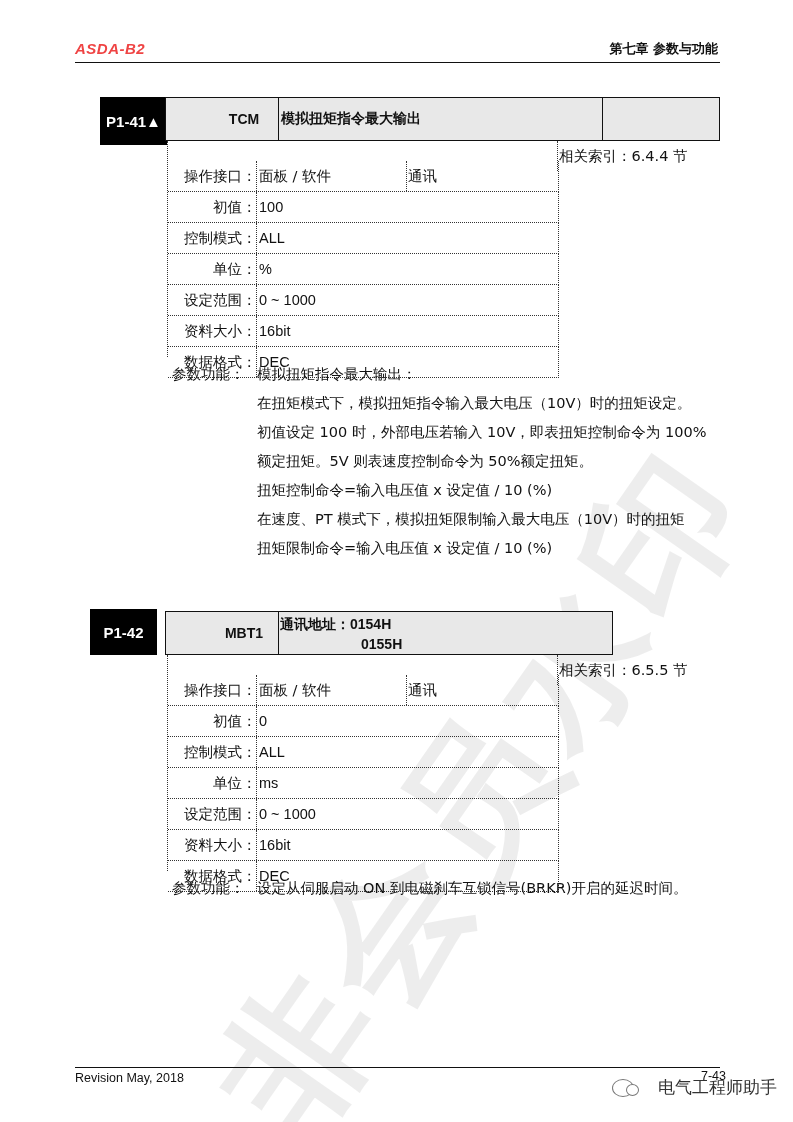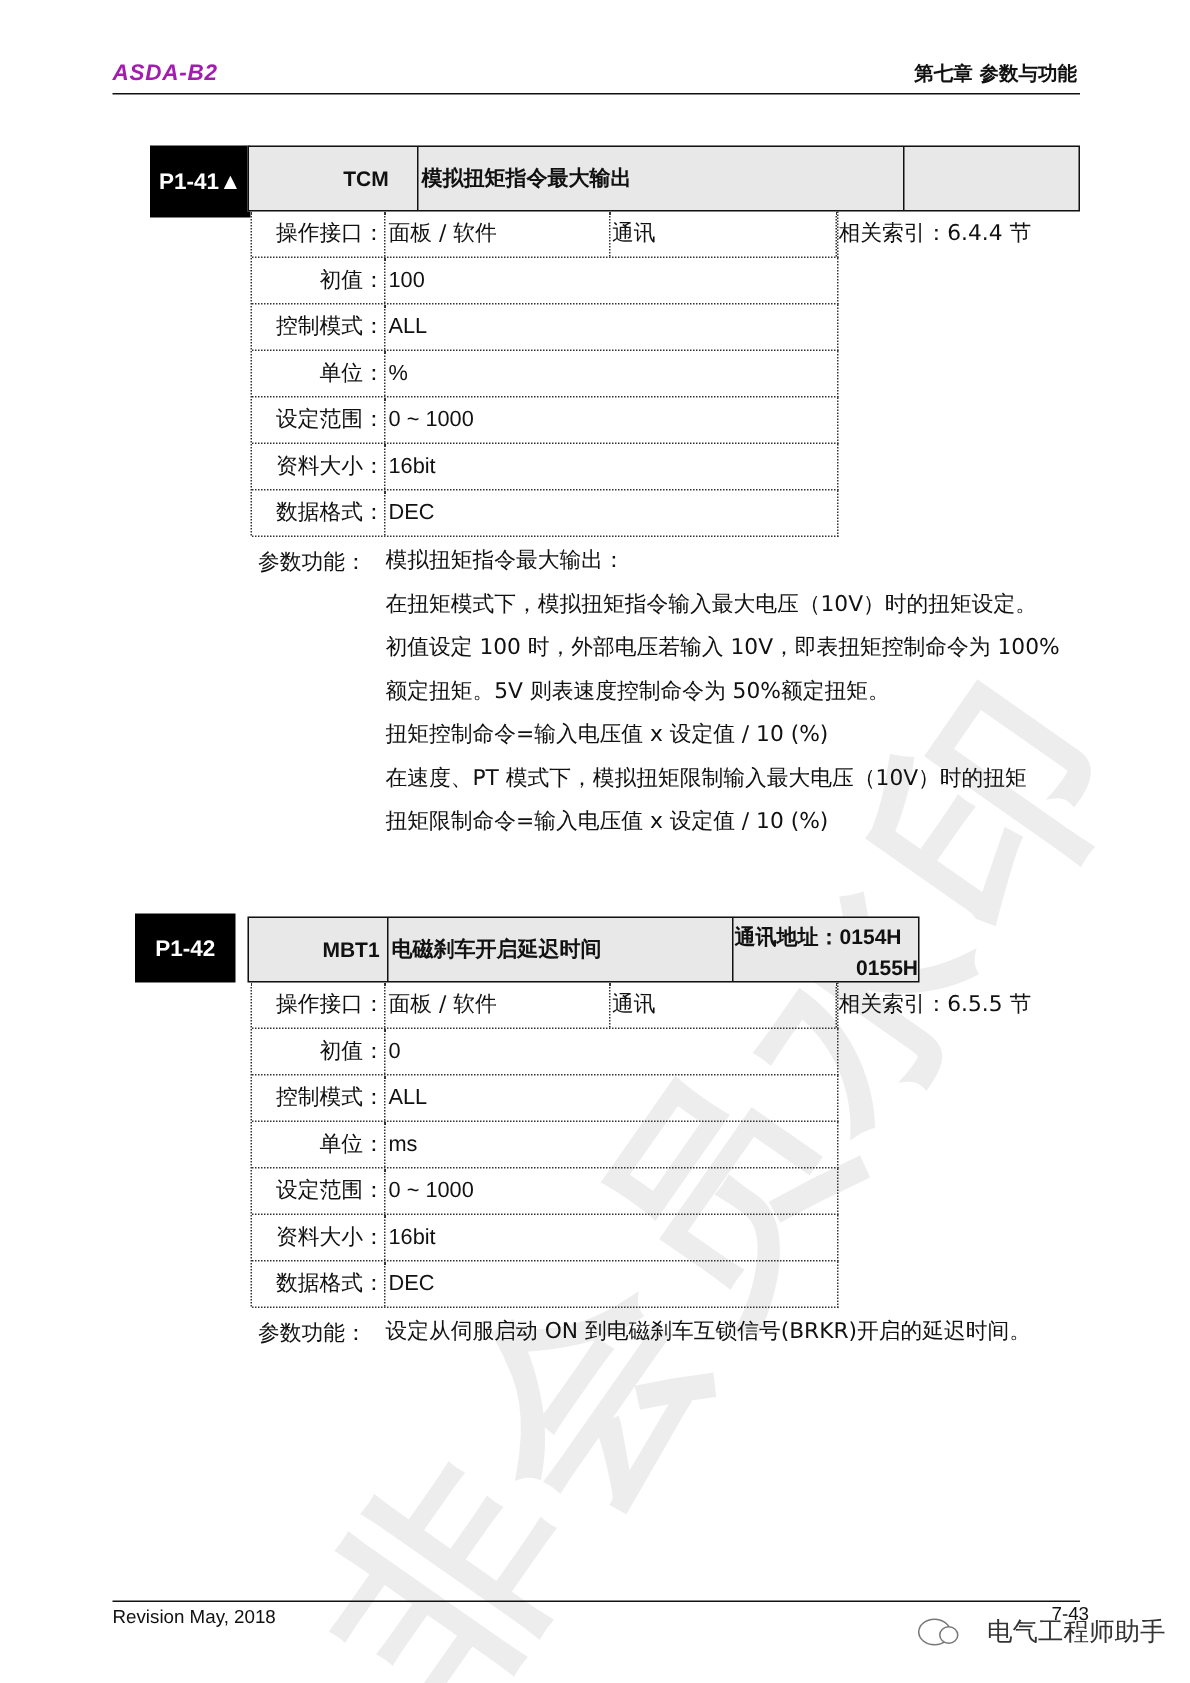--- a/index.html
+++ b/index.html
@@ -4,21 +4,21 @@
 <style>
   html, body { margin: 0; padding: 0; }
   body {
     width: 793px; height: 1122px; position: relative; overflow: hidden;
     background: #ffffff; color: #111111;
     font-family: "DejaVu Sans", "Liberation Sans", sans-serif;
   }
   .abs { position: absolute; }
   .logo {
     left: 75px; top: 40px; font-family: "Liberation Sans", sans-serif;
-    font-weight: bold; font-style: italic; font-size: 15px; letter-spacing: 0.5px; color: #a21caf;
+    font-weight: bold; font-style: italic; font-size: 15px; letter-spacing: 0.5px; color: #ef4444;
   }
   .chapter {
     right: 75px; top: 40px; font-size: 13px; font-weight: bold; color: #111;
   }
   .rule { left: 75px; width: 645px; height: 1px; background: #111; }
   .pid {
     background: #000; color: #fff; font-family: "Liberation Sans", sans-serif;
     font-weight: bold; font-size: 15px; display: flex; align-items: center; justify-content: center;
   }
   .hdrbox {
@@ -33,21 +33,21 @@
     font-weight: bold; font-size: 14px; box-sizing: border-box;
   }
   .hdrbox .addr {
     flex: 1; font-weight: bold; font-size: 14px; padding: 2px 0 0 1px; line-height: 20px;
   }
   .addr .a2 { padding-left: 81px; font-family: "Liberation Sans", sans-serif; }
   .addr .num { font-family: "Liberation Sans", sans-serif; }
   .tbl { border-left: 1px dotted #333; box-sizing: border-box; }
   .row {
     position: absolute; left: 0; height: 31px; border-bottom: 1px dotted #333; box-sizing: border-box;
-    width: 391px; border-right: 1px dotted #333;
+    width: 391px; border-right: 1px dotted #333; margin-top: 20px;
   }
   .cell { position: absolute; top: 0; height: 30px; line-height: 30px; font-size: 14.5px; }
   .lbl { left: 0; width: 86px; text-align: right; padding-right: 0; }
   .colon { left: 74px; width: 12px; text-align: center; }
   .val { left: 88px; border-left: 1px dotted #333; padding-left: 2px; font-family: "Liberation Sans", sans-serif; height: 30px; }
   .val.cn { font-family: "DejaVu Sans", sans-serif; }
   .split { border-left: 1px dotted #333; padding-left: 1px; }
   .ref {
     border-left: 1px dotted #333; font-size: 14.5px; line-height: 30px; padding-left: 1px; height: 30px;
   }
@@ -129,21 +129,20 @@
   <div class="para">初值设定 100 时，外部电压若输入 10V，即表扭矩控制命令为 100%</div>
   <div class="para">额定扭矩。5V 则表速度控制命令为 50%额定扭矩。</div>
   <div class="para">扭矩控制命令=输入电压值  x 设定值 / 10 (%)</div>
   <div class="para">在速度、PT 模式下，模拟扭矩限制输入最大电压（10V）时的扭矩</div>
   <div class="para">扭矩限制命令=输入电压值  x 设定值 / 10 (%)</div>
 </div>
 
 <div class="abs pid" style="left:90px; top:609px; width:67px; height:46px;">P1-42</div>
 <div class="abs hdrbox" style="left:165px; top:611px; width:448px; height:44px;justify-content:center;">
   <div class="abbr">MBT1</div>
-  <div class="title">电磁刹车开启延迟时间</div>
   <div class="addr">
     <div><span>通讯地址：</span><span class="num">0154H</span></div>
     <div class="a2">0155H</div>
   </div>
 </div>
 
 <div class="abs tbl" style="left:167px; top:655px; width:391px; height:216px;">
   <div class="row" style="top:0;">
     <div class="cell lbl" style="width:74px;">操作接口</div>
     <div class="cell colon">：</div>

